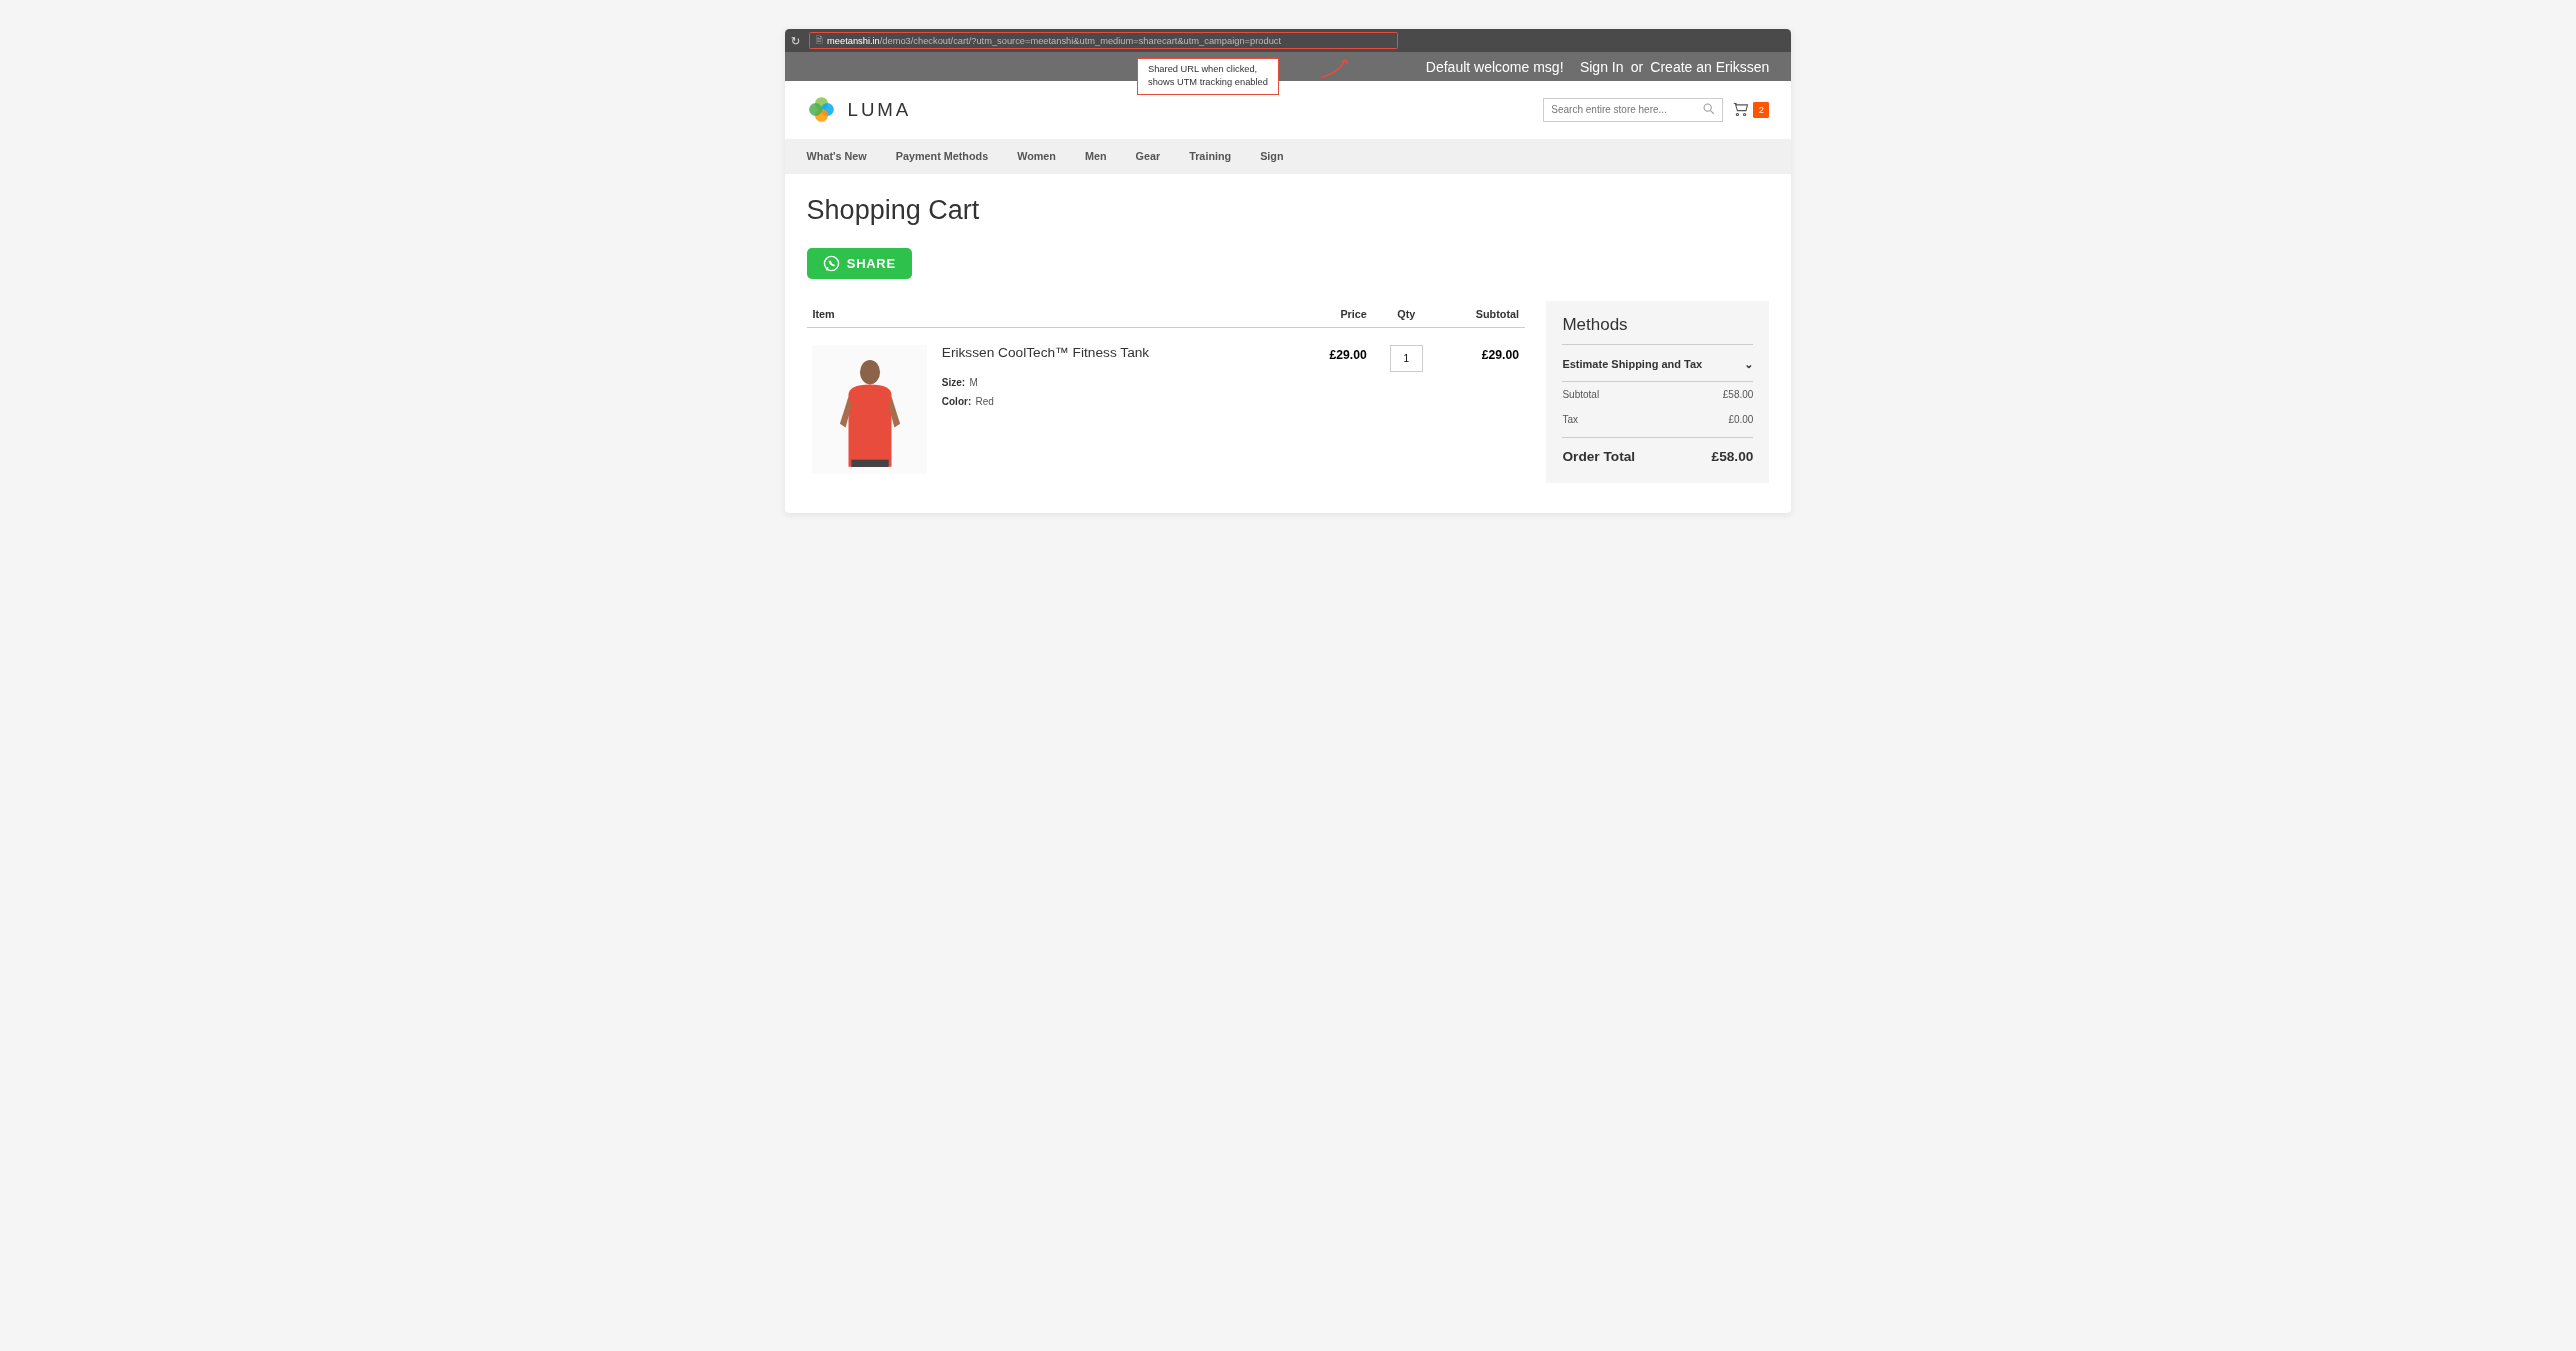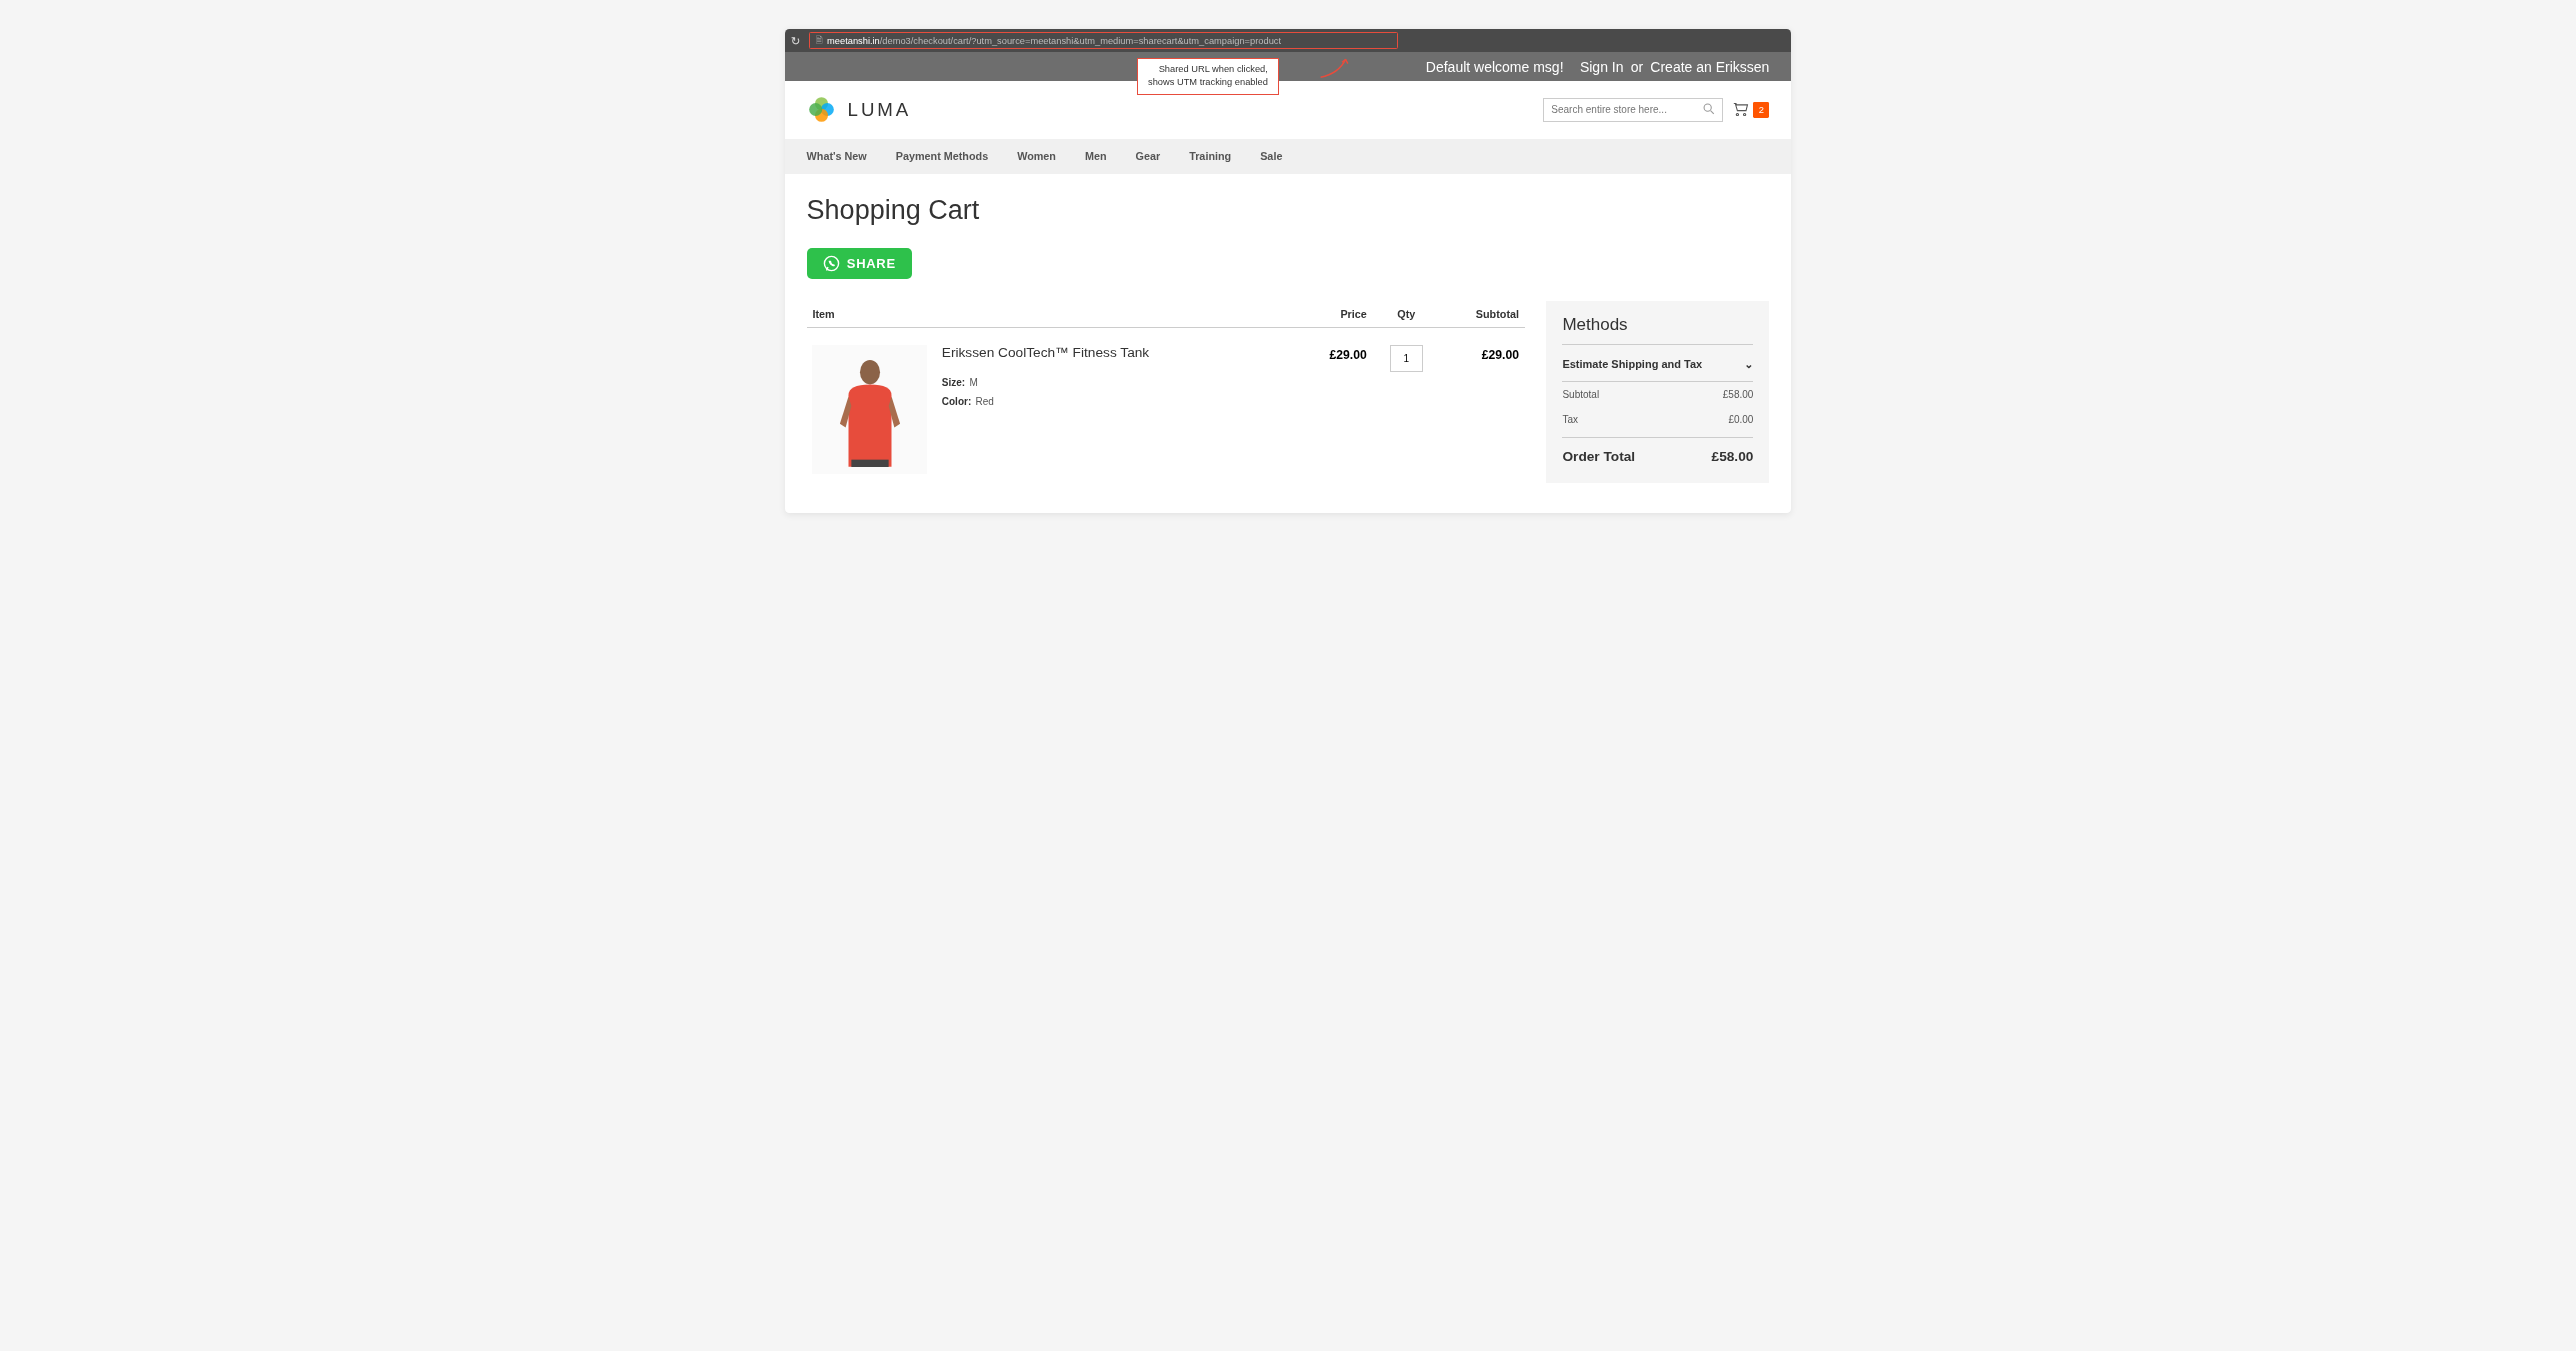--- a/index.html
+++ b/index.html
@@ -6,21 +6,21 @@
     body { font-family: -apple-system, BlinkMacSystemFont, "Segoe UI", Helvetica, Arial, sans-serif; background: #f5f5f5; padding: 29px 14.4px; }
     .window { max-width: 1006px; margin: 0 auto; background: #fff; border-radius: 4.3px; overflow: hidden; box-shadow: 0 1.4px 7.2px rgba(0,0,0,0.08); }
     
     .browser-bar { background: #4a4a4a; height: 23px; display: flex; align-items: center; padding: 0 5.8px; position: relative; }
     .browser-reload { color: #ddd; margin-right: 8.6px; font-size: 11.5px; cursor: pointer; }
     .url-field { flex: 1; background: #4a4a4a; height: 17px; display: flex; align-items: center; padding: 0 5.8px; color: #bbb; font-size: 9.3px; border: 1.4px solid #e74c3c; border-radius: 1.4px; max-width: 589px; }
     .url-field .page-icon { margin-right: 4.3px; font-size: 8.6px; }
     .url-field .domain { color: #fff; }
     .url-field .path { color: #bbb; }
     
-    .annotation-box { position: absolute; top: 29px; left: 352px; background: #fff; border: 1.4px solid #e74c3c; padding: 4.3px 10px; font-size: 9.3px; color: #333; text-align: right; line-height: 1.4; z-index: 10; }
+    .annotation-box { position: absolute; top: 29px; left: 352px; background: #fff; border: 1.4px solid #e74c3c; padding: 4.3px 10px; font-size: 9.3px; color: #333; text-align: left; line-height: 1.4; z-index: 10; }
     .annotation-arrow { position: absolute; top: 23px; left: 532px; z-index: 9; }
     
     .top-bar { background: #6e6e6e; height: 29px; display: flex; align-items: center; justify-content: flex-end; padding: 0 21.6px; color: #fff; font-size: 14px; gap: 4.3px; }
     .top-bar a { color: #fff; text-decoration: none; }
     .top-bar .sep { margin: 0 2.9px; }
     
     .header { background: #fff; padding: 14.4px 21.6px; display: flex; align-items: center; justify-content: space-between; }
     .logo { display: flex; align-items: center; gap: 12px; }
     .logo-text { font-size: 18.7px; font-weight: 400; letter-spacing: 2.9px; color: #333; }
     .header-right { display: flex; align-items: center; gap: 10px; }
@@ -127,21 +127,21 @@
     </div>
   </div>
 
   <nav class="nav">
     <a href="#">What's New</a>
     <a href="#">Payment Methods</a>
     <a href="#">Women</a>
     <a href="#">Men</a>
     <a href="#">Gear</a>
     <a href="#">Training</a>
-    <a href="#">Sale</a>
+    <a href="#">Sign</a>
   </nav>
 
   <div class="main">
     <h1 class="page-title">Shopping Cart</h1>
 
     <div class="share-btn">
       <svg width="17" height="17" viewBox="0 0 24 24">
         <circle cx="12" cy="12" r="10" stroke="#fff" stroke-width="2" fill="none"></circle>
         <path d="M8 8c0 4 4 8 8 8l1-2-2-1c-1 1-4-2-3-3l-1-2z" fill="#fff"></path>
         <path d="M5 22l2-5" stroke="#fff" stroke-width="2"></path>

